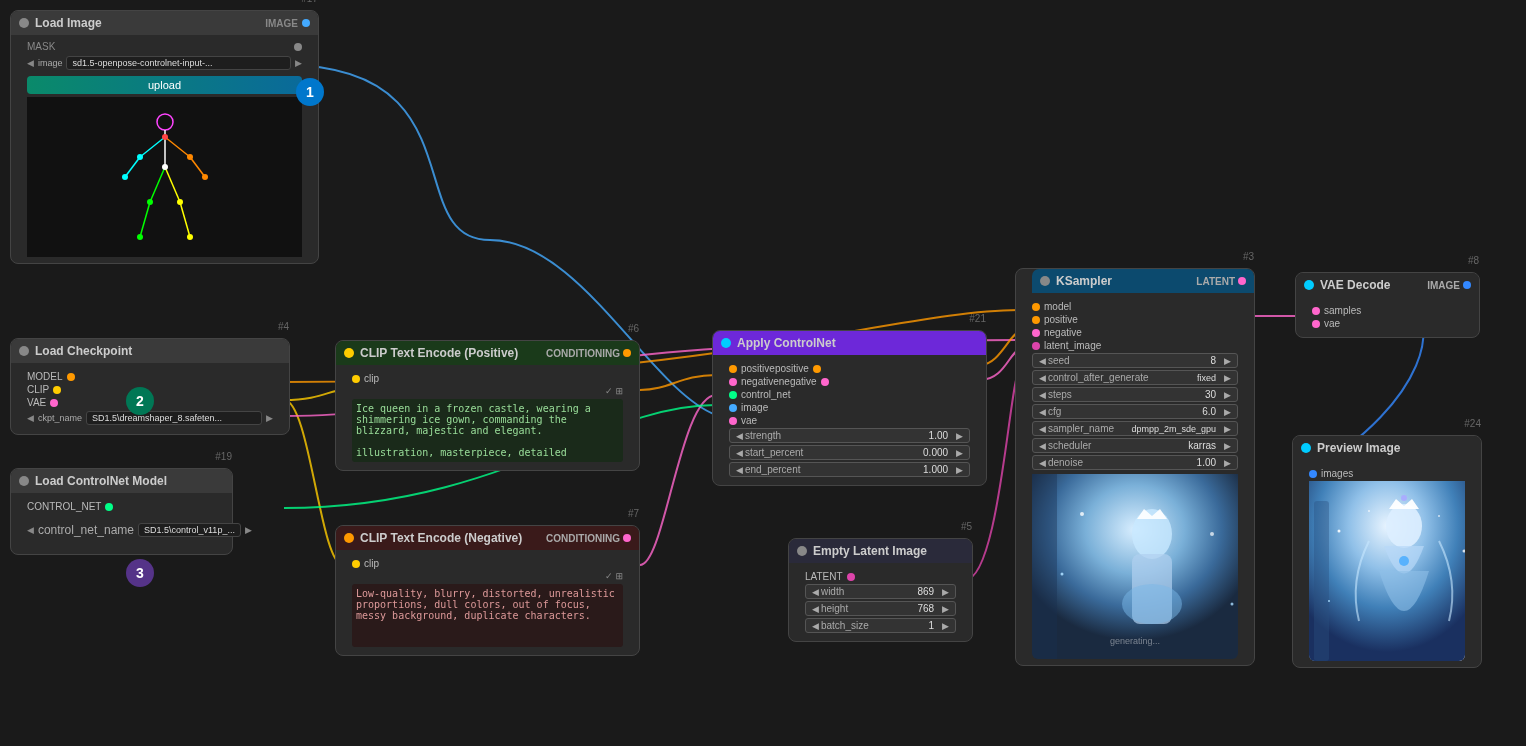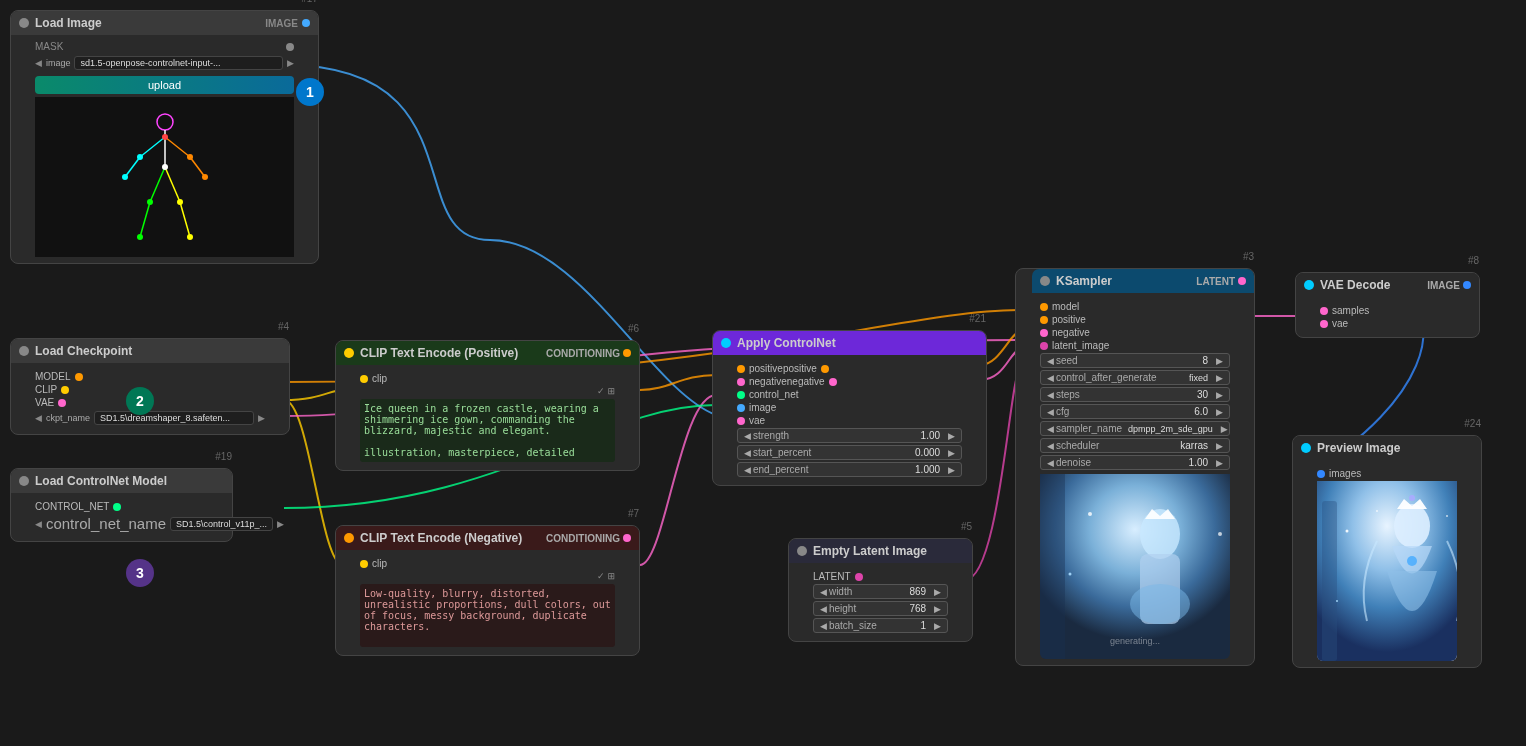--- a/index.html
+++ b/index.html
@@ -42,21 +42,21 @@
       height: 10px;
       border-radius: 50%;
       display: inline-block;
     }
     .dot-gray { background: #888; }
     .dot-orange { background: #f90; }
     .dot-yellow { background: #fc0; }
     .dot-cyan { background: #0cf; }
 
     .node-body {
-      padding: 6px 24px;
+      padding: 6px 16px;
     }
     .port-row {
       display: flex;
       align-items: center;
       justify-content: flex-start;
       margin: 2px 0;
       font-size: 10px;
       color: #bbb;
     }
     .port-left {
@@ -360,21 +360,21 @@
   <div class="node-body">
     <div class="port-row">
       <div></div>
       <div class="port-right">
         <span>CONTROL_NET</span>
         <span class="port-dot" style="background:#0f8;"></span>
       </div>
     </div>
     <div class="field-row">
       <span style="color:#888; font-size:9px;">◀</span>
-      <span style="color:#aaa; font-size:15px; margin: 0 4px;">control_net_name</span>
+      <span style="color:#aaa; font-size:12px; margin: 8px 4px;">control_net_name</span>
       <div class="field-value" style="font-size:9px;">SD1.5\control_v11p_...</div>
       <span style="color:#888; font-size:9px; margin-left:4px;">▶</span>
     </div>
   </div>
 </div>
 
 <div class="node" style="left:335px; top:340px; width:305px;">
   <span class="node-id">#6</span>
   <div class="node-header header-clip-pos">
     <span class="node-dot dot-yellow"></span>

